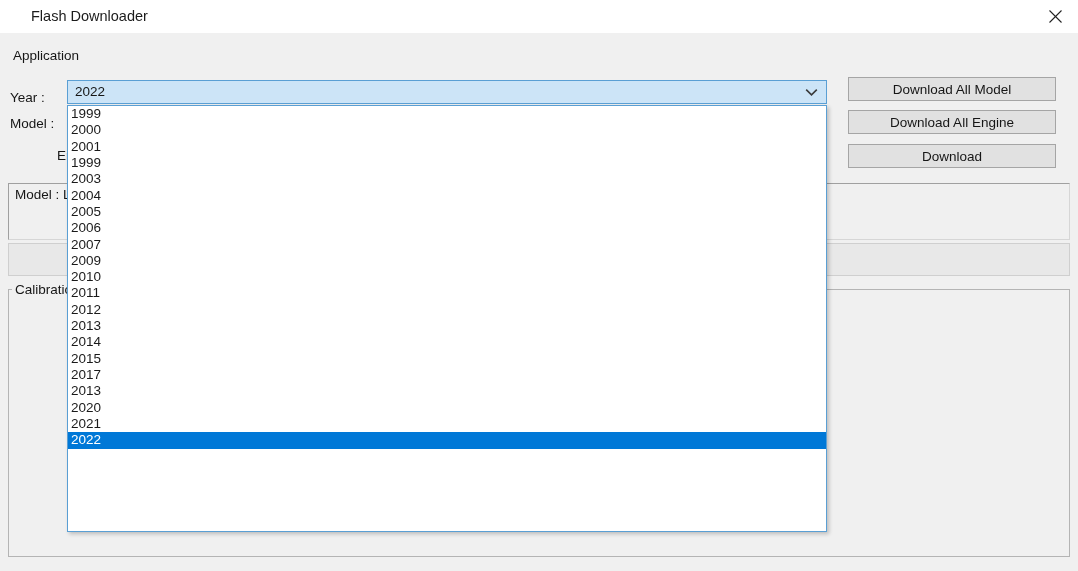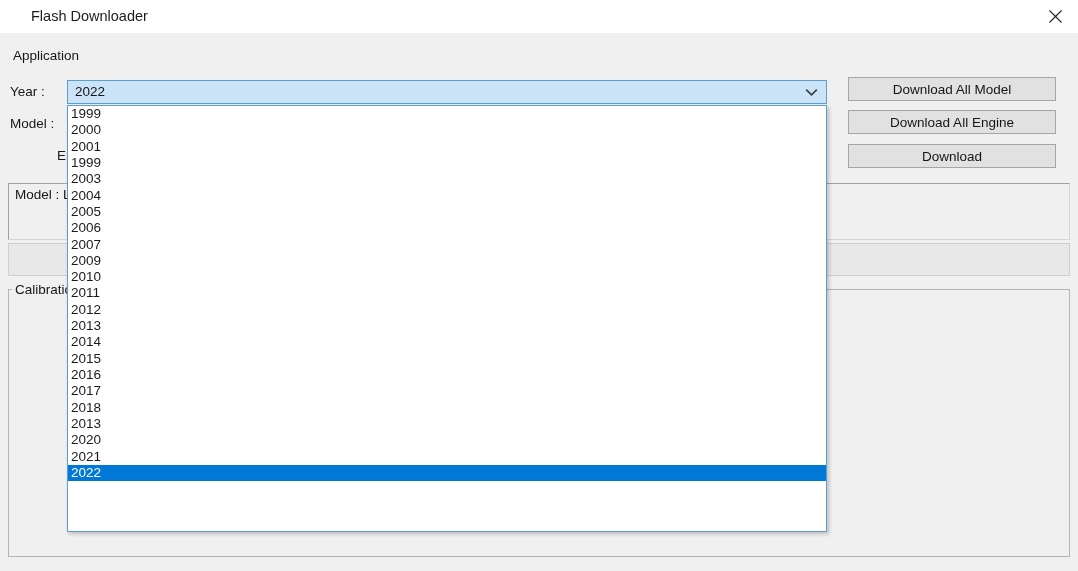--- a/index.html
+++ b/index.html
@@ -198,21 +198,21 @@
           <line x1="12.5" y1="0.5" x2="0.5" y2="12.5" stroke="#222" stroke-width="1.1"></line>
         </svg>
       </span>
     </div>
   </div>
 
   <div id="client-area">
 
     <div class="group-label" style="left:10px; top:15px;">Application</div>
 
-    <div class="field-label" style="left:10px; top:51px;">Year :</div>
+    <div class="field-label" style="left:10px; top:57px;">Year :</div>
     <div class="field-label" style="left:10px; top:83px;">Model :</div>
     <div class="field-label" style="left:10px; top:115px;margin-left:47px;">Engine :</div>
 
     <div class="combo plain" style="left:67px; top:79px; width:760px;">
       <div class="combo-text"></div>
       <div class="combo-arrow">
         <svg width="12" height="8" viewBox="0 0 12 8">
           <polyline points="1,1.5 6,6.5 11,1.5" fill="none" stroke="#4a4a4a" stroke-width="1.4"></polyline>
         </svg>
       </div>
@@ -261,23 +261,21 @@
         <div class="dropdown-item">2005</div>
         <div class="dropdown-item">2006</div>
         <div class="dropdown-item">2007</div>
         <div class="dropdown-item">2009</div>
         <div class="dropdown-item">2010</div>
         <div class="dropdown-item">2011</div>
         <div class="dropdown-item">2012</div>
         <div class="dropdown-item">2013</div>
         <div class="dropdown-item">2014</div>
         <div class="dropdown-item">2015</div>
-        <div class="dropdown-item">2016</div>
         <div class="dropdown-item">2017</div>
-        <div class="dropdown-item">2018</div>
         <div class="dropdown-item">2013</div>
         <div class="dropdown-item">2020</div>
         <div class="dropdown-item">2021</div>
         <div class="dropdown-item selected">2022</div>
       </div>
 
   </div>
 </div>
 
 </body></html>

